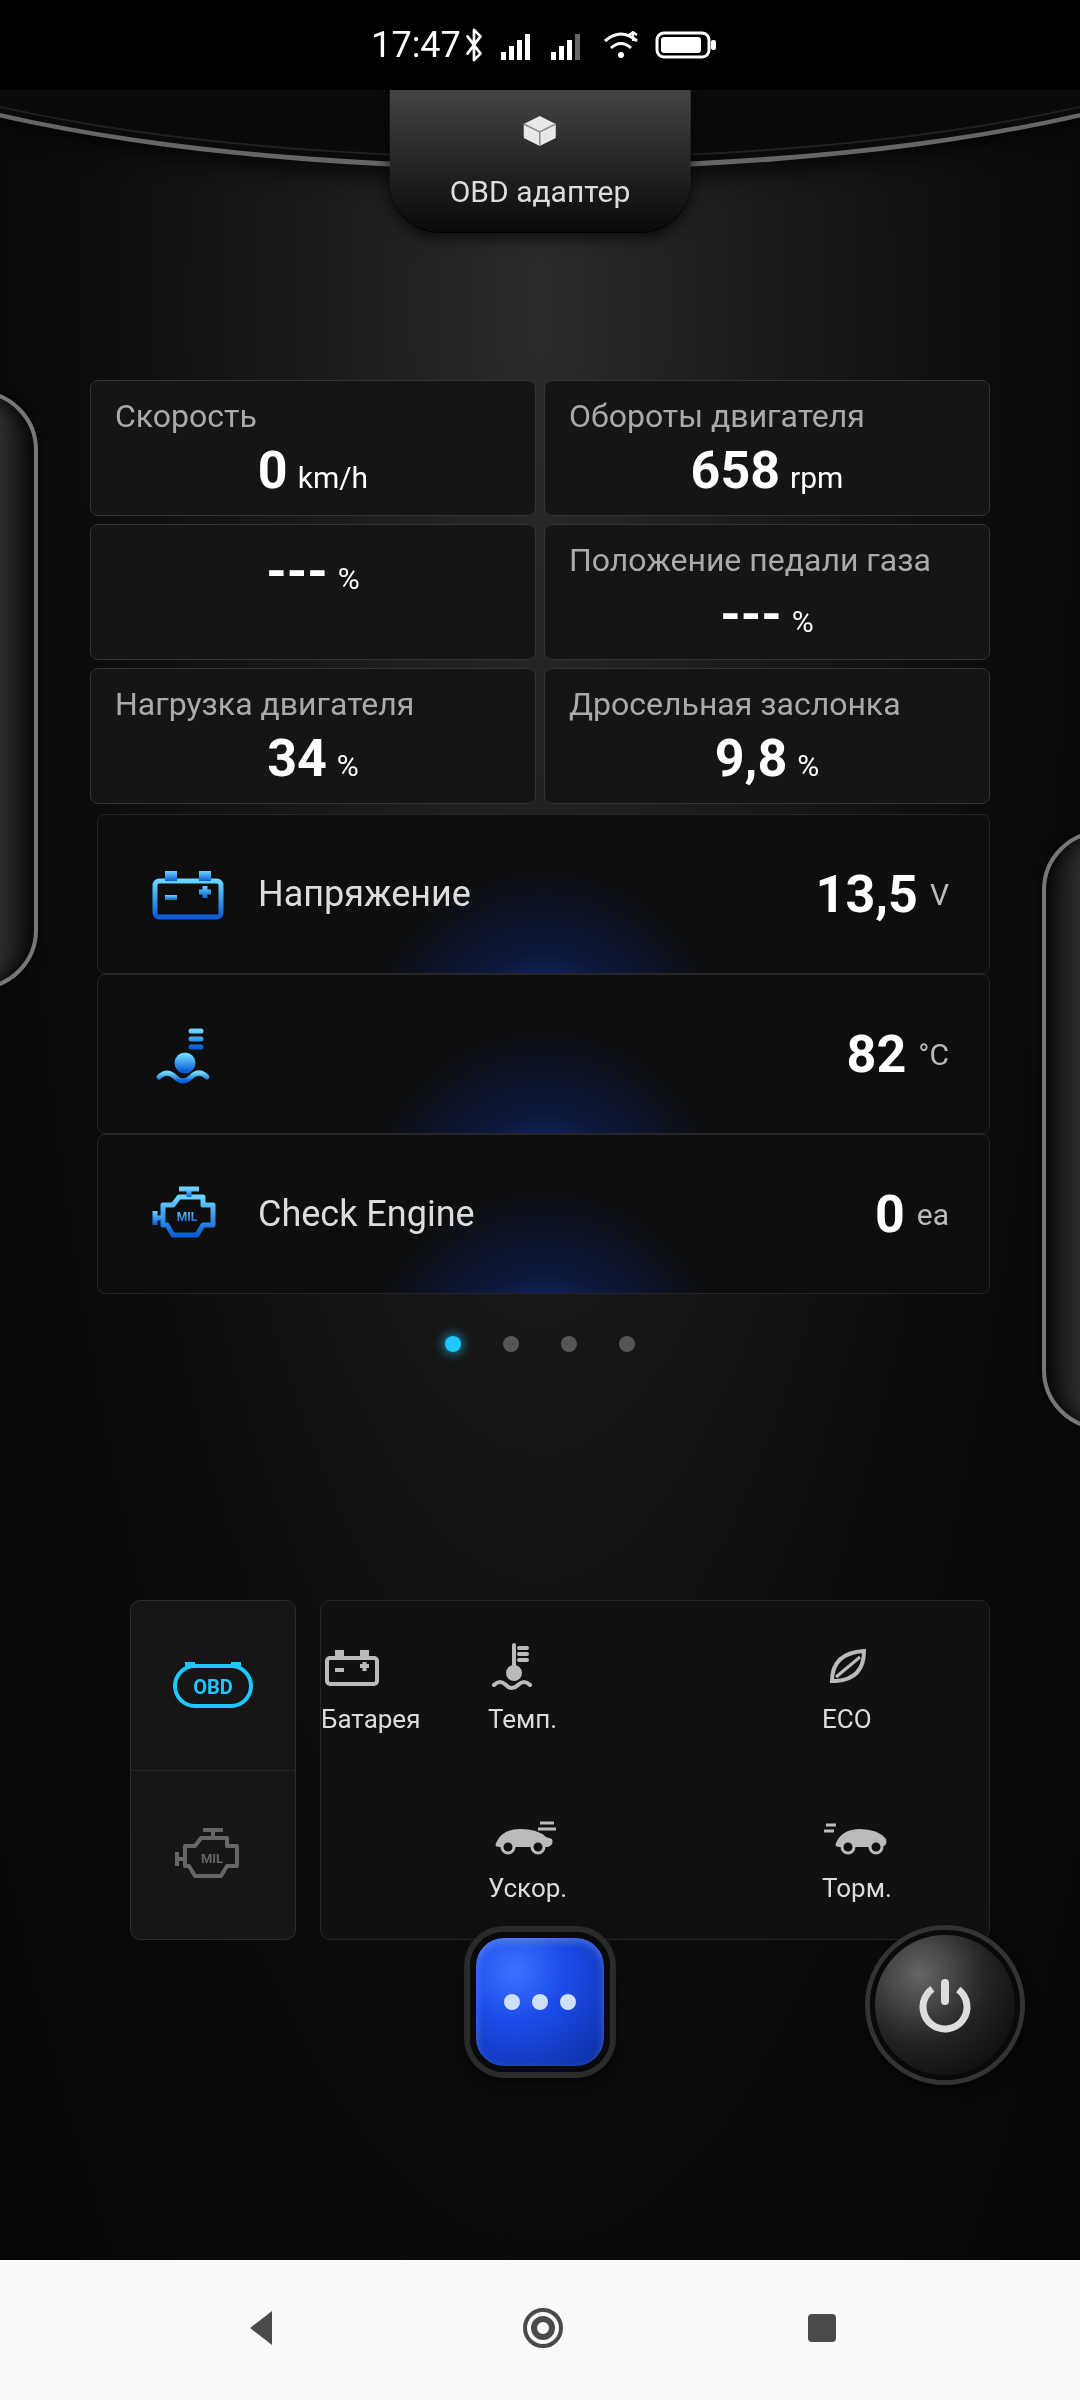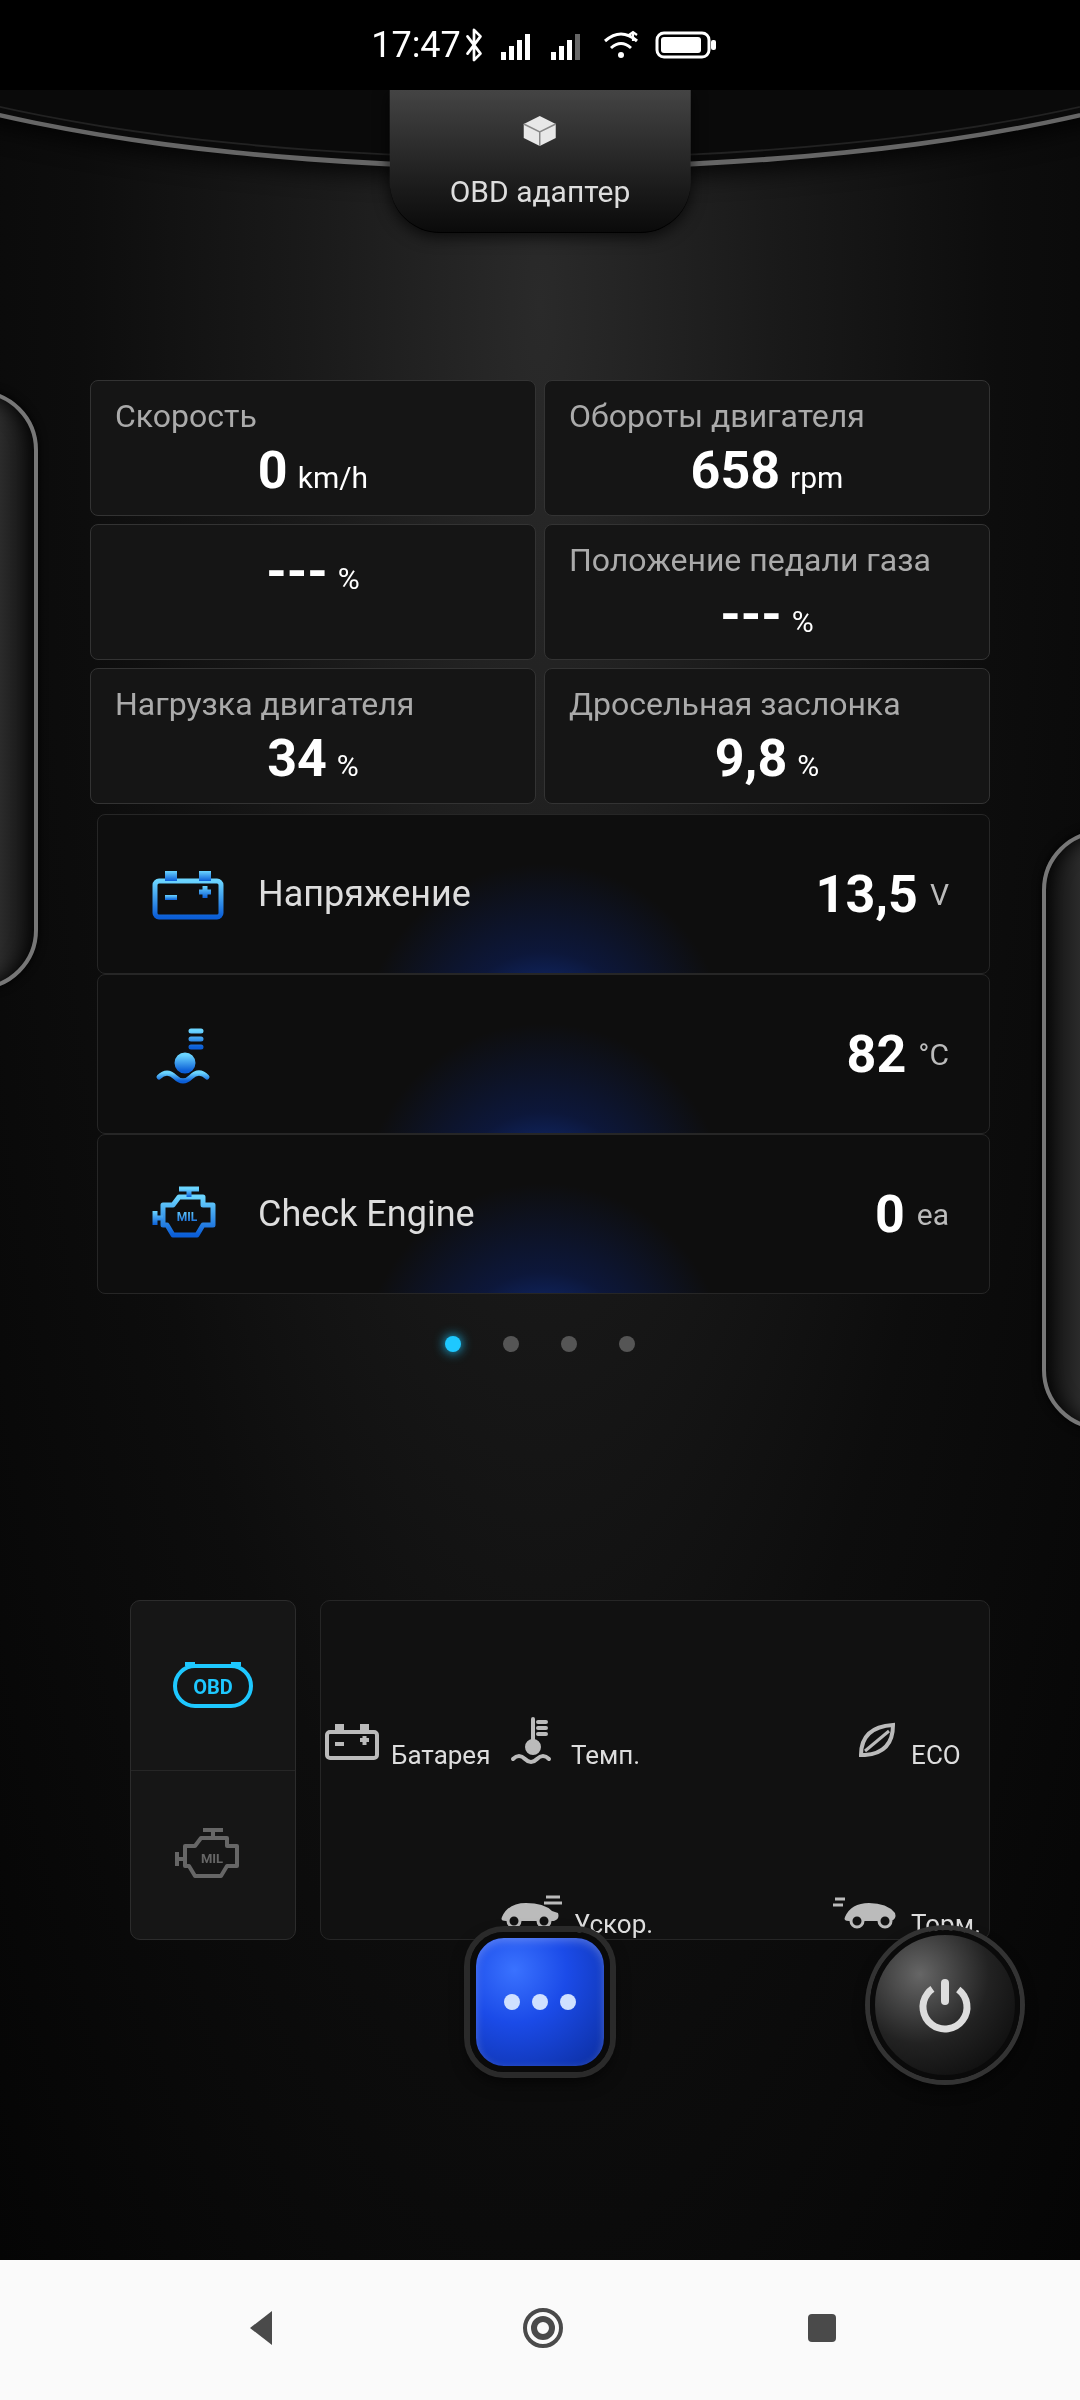--- a/index.html
+++ b/index.html
@@ -48,21 +48,21 @@
   .page-dots { position: absolute; top: 1246px; left: 50%; transform: translateX(-50%); display: flex; gap: 42px; }
   .dot { width: 16px; height: 16px; border-radius: 50%; background: #555; }
   .dot.active { background: #1ec8ff; box-shadow: 0 0 12px #1ec8ff; }
 
   
   .bottom-panel { position: absolute; top: 1510px; left: 90px; right: 90px; display: flex; gap: 24px; margin-left: 40px; }
   .mode-col { width: 166px; background: #161616; border: 1px solid #2c2c2c; border-radius: 10px; display: flex; flex-direction: column; }
   .mode-btn { flex: 1; display: flex; align-items: center; justify-content: center; }
   .mode-btn + .mode-btn { border-top: 1px solid #262626; }
   .quick-grid { flex: 1; background: #111; border: 1px solid #262626; border-radius: 10px; display: grid; grid-template-columns: repeat(4, 1fr); grid-template-rows: 1fr 1fr; height: 340px; }
-  .quick-item { display: flex; flex-direction: row; align-items: flex-end; justify-content: center; gap: 8px; color: #ddd; font-size: 26px; }
+  .quick-item { display: flex; flex-direction: column; align-items: flex-start; justify-content: center; gap: 8px; color: #ddd; font-size: 26px; }
   .quick-item .qi-ico { height: 58px; display: flex; align-items: center; justify-content: center; }
 
   
   .menu-btn { position: absolute; left: 50%; bottom: 188px; transform: translateX(-50%); width: 140px; height: 140px; border-radius: 34px; background: radial-gradient(circle at 30% 25%, #3a72ff 0%, #1b4be8 40%, #0b2d9e 100%); border: 6px solid #0a0a0a; box-shadow: 0 0 0 6px #2a2a2a, 0 8px 18px rgba(0,0,0,0.8), inset 0 3px 8px rgba(255,255,255,0.25); display: flex; align-items: center; justify-content: center; gap: 12px; }
   .menu-btn .d { width: 16px; height: 16px; border-radius: 50%; background: #cfe0ff; }
 
   .power-btn { position: absolute; right: 60px; bottom: 180px; width: 150px; height: 150px; border-radius: 50%; background: radial-gradient(circle at 32% 28%, #666 0%, #222 50%, #050505 100%); border: 5px solid #0a0a0a; box-shadow: 0 0 0 5px #333, 0 8px 16px rgba(0,0,0,0.8); display: flex; align-items: center; justify-content: center; }
 
   
   .nav-bar { position: absolute; bottom: 0; left: 0; right: 0; height: 140px; background: #fafafa; display: flex; align-items: center; justify-content: space-around; padding: 0 120px; }

